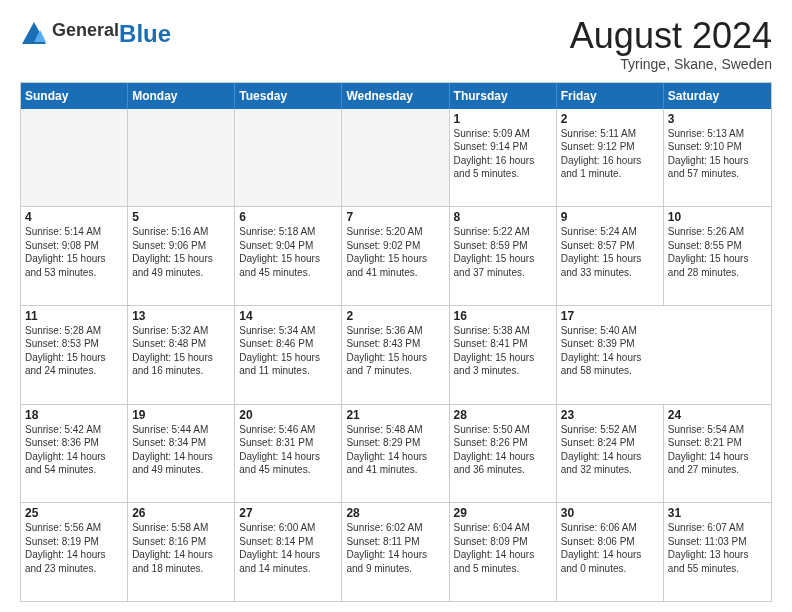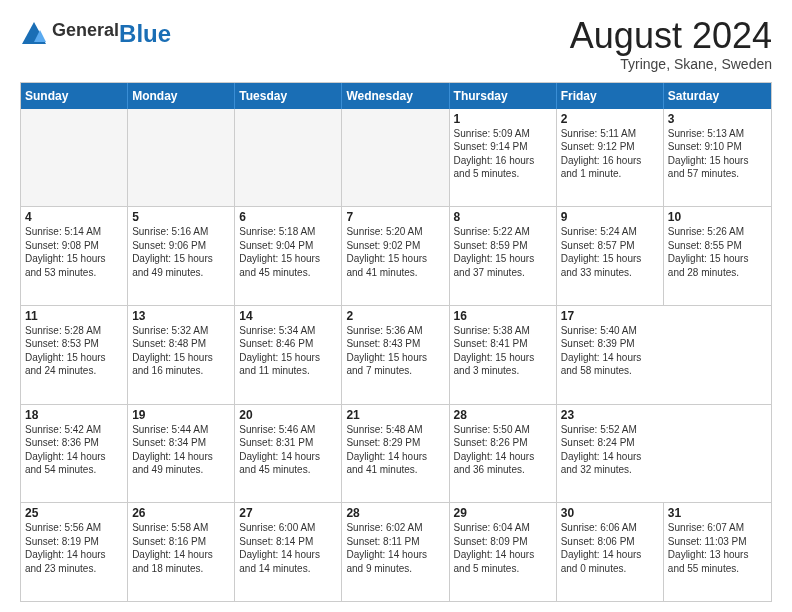--- a/index.html
+++ b/index.html
@@ -314,20 +314,27 @@
 Daylight: 14 hours
 and 36 minutes.</div>
           </div>
           <div class="cal-cell">
             <span class="day-number">23</span>
             <div class="cell-info">Sunrise: 5:52 AM
 Sunset: 8:24 PM
 Daylight: 14 hours
 and 32 minutes.</div>
           </div>
+          <div class="cal-cell">
+            <span class="day-number">24</span>
+            <div class="cell-info">Sunrise: 5:54 AM
+Sunset: 8:21 PM
+Daylight: 14 hours
+and 27 minutes.</div>
+          </div>
         </div>
         <div class="cal-row">
           <div class="cal-cell">
             <span class="day-number">25</span>
             <div class="cell-info">Sunrise: 5:56 AM
 Sunset: 8:19 PM
 Daylight: 14 hours
 and 23 minutes.</div>
           </div>
           <div class="cal-cell">

